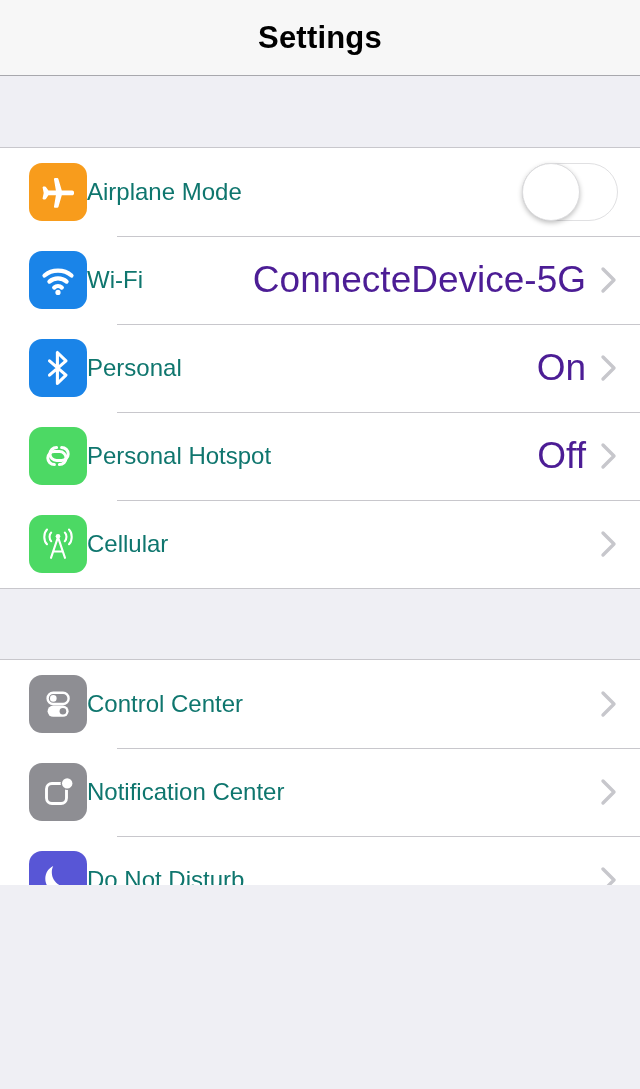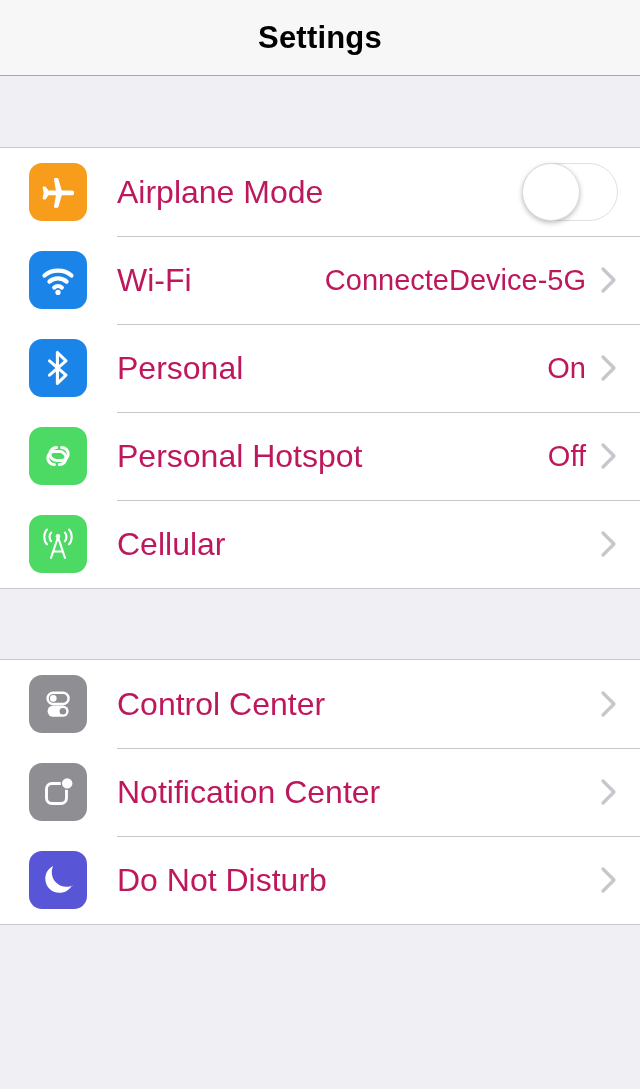--- a/index.html
+++ b/index.html
@@ -11,21 +11,21 @@
     height: 1089px;
     background: #efeff4;
     font-family: "Liberation Sans", "DejaVu Sans", sans-serif;
     -webkit-font-smoothing: antialiased;
     overflow: hidden;
   }
 
   #screen {
     position: relative;
     width: 640px;
-    height: 1089px;
+    height: 885px;
     background: #efeff4;
     overflow: hidden;
   }
 
   
   .navbar {
     height: 76px;
     background: #f7f7f7;
     border-bottom: 1px solid #a8a8ad;
     box-sizing: border-box;
@@ -80,32 +80,31 @@
     margin-left: 29px;
     border-radius: 13px;
     flex: 0 0 auto;
     display: flex;
     align-items: center;
     justify-content: center;
     overflow: hidden;
   }
 
   .row-label {
-    margin-left: 30px;
-    font-size: 32px;
-    color: #be185d;
+    font-size: 24px;
+    color: #0f766e;
     white-space: nowrap;
     flex: 0 0 auto;
   }
 
   .row-spring { flex: 1 1 auto; }
 
   .row-value {
-    font-size: 29px;
-    color: #be185d;
+    font-size: 37px;
+    color: #4c1d95;
     white-space: nowrap;
     margin-right: 14px;
   }
 
   
   .chevron {
     width: 18px;
     height: 30px;
     margin-right: 22px;
     flex: 0 0 auto;

